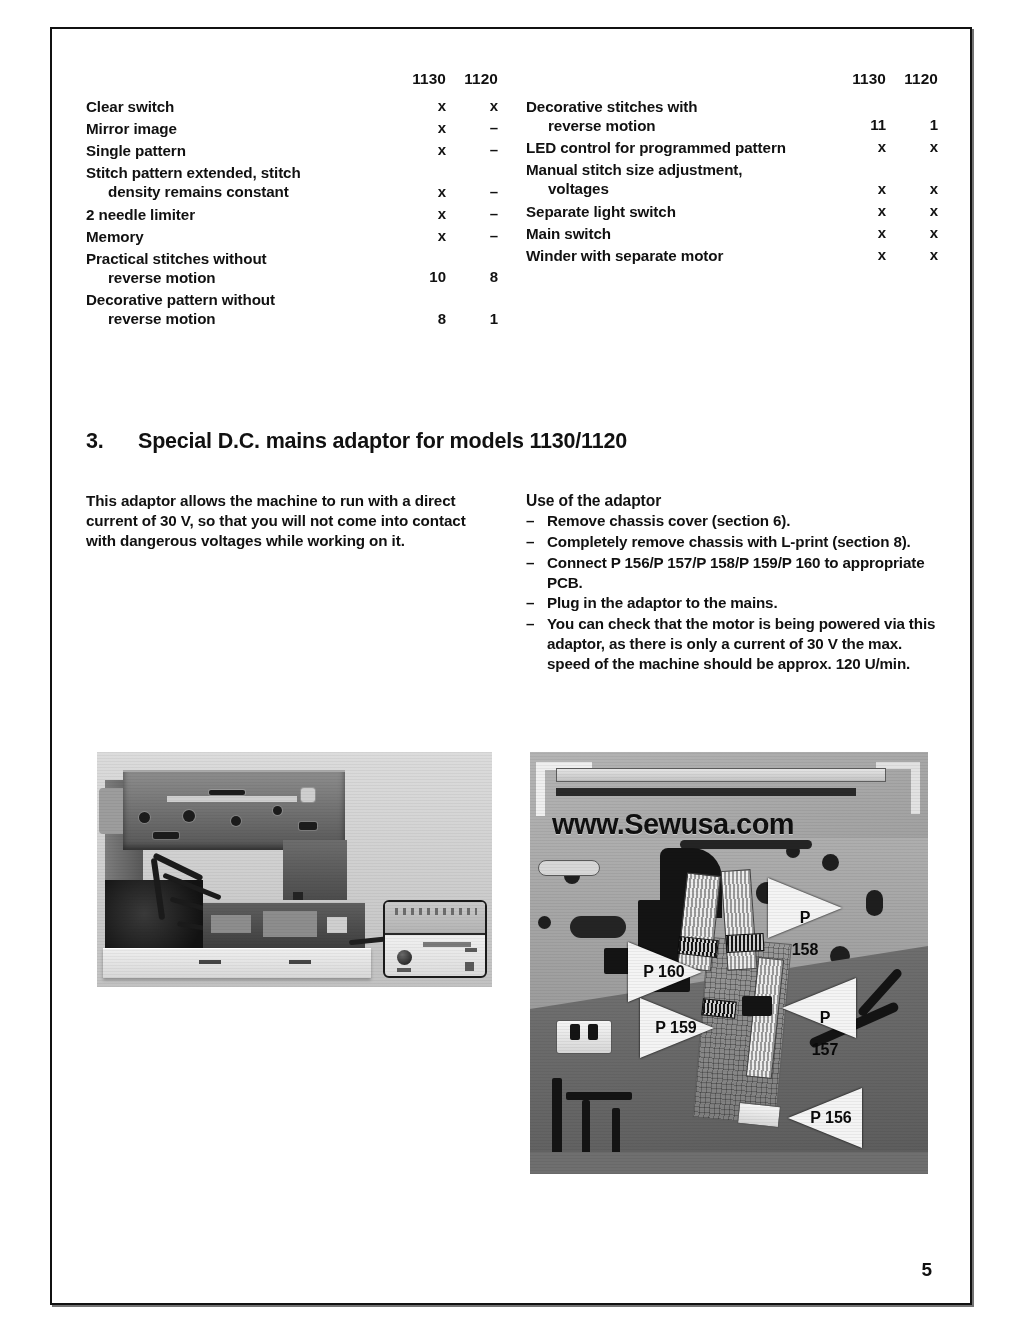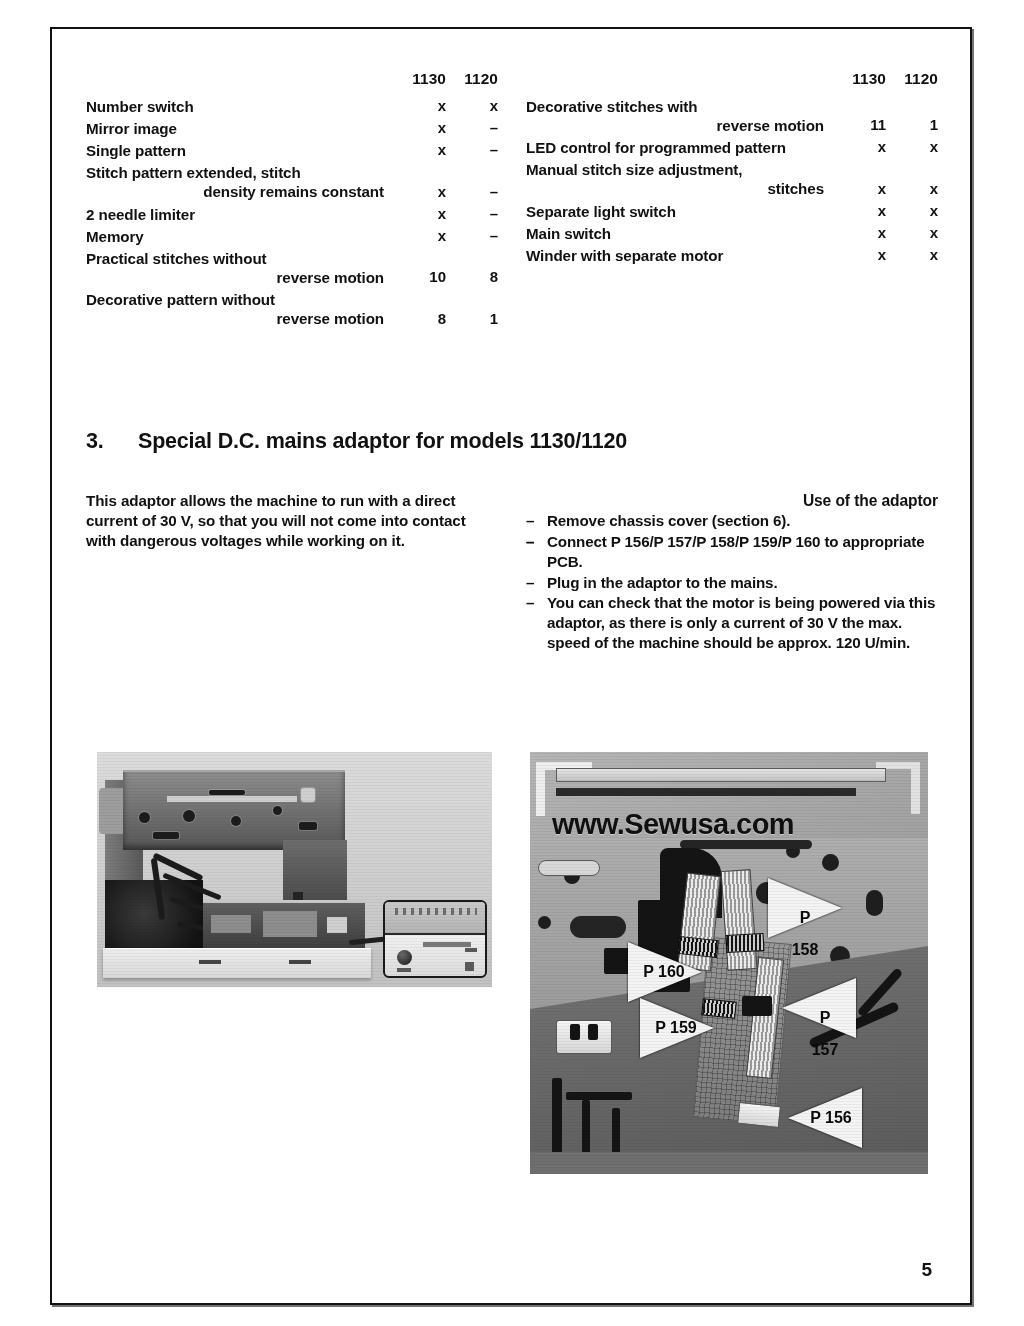--- a/index.html
+++ b/index.html
@@ -69,21 +69,21 @@
     letter-spacing: -0.1px;
   }
   table.spec td.val {
     text-align: right;
     width: 52px;
     font-weight: 700;
     font-size: 15px;
   }
   .spec-col-a { width: 54px; }
   .spec-col-b { width: 52px; }
-  .cont { display: block; padding-left: 22px; text-align: right; }
+  .cont { display: block; padding-left: 22px; }
 
   
   .section-heading {
     position: absolute;
     left: 34px; top: 400px;
     width: 840px;
     display: flex;
     align-items: baseline;
     font-weight: 700;
     font-size: 21.5px;
@@ -102,21 +102,20 @@
   }
   .body-col.left  { left: 34px;  width: 400px; }
   .body-col.right { left: 474px; width: 412px; }
 
   .body-col p { margin: 0; letter-spacing: -0.1px; }
 
   .use-title {
     font-weight: 700;
     font-size: 15.6px;
     margin: 0 0 3px 0;
-    text-align: right;
   }
   ul.dash-list {
     list-style: none;
     margin: 0; padding: 0;
   }
   ul.dash-list li {
     position: relative;
     padding-left: 21px;
     margin-bottom: 1px;
     letter-spacing: -0.15px;
@@ -431,21 +430,21 @@
           </colgroup>
           <thead>
             <tr>
               <th class="lbl"></th>
               <th>1130</th>
               <th>1120</th>
             </tr>
           </thead>
           <tbody>
             <tr>
-              <td class="lbl"><span>Number switch</span></td>
+              <td class="lbl"><span>Clear switch</span></td>
               <td class="val">x</td>
               <td class="val">x</td>
             </tr>
             <tr>
               <td class="lbl"><span>Mirror image</span></td>
               <td class="val">x</td>
               <td class="val">–</td>
             </tr>
             <tr>
               <td class="lbl"><span>Single pattern</span></td>
@@ -514,21 +513,21 @@
               <td class="val">1</td>
             </tr>
             <tr>
               <td class="lbl"><span>LED control for programmed pattern</span></td>
               <td class="val">x</td>
               <td class="val">x</td>
             </tr>
             <tr>
               <td class="lbl">
                 <span>Manual stitch size adjustment,</span>
-                <span class="cont">stitches</span>
+                <span class="cont">voltages</span>
               </td>
               <td class="val">x</td>
               <td class="val">x</td>
             </tr>
             <tr>
               <td class="lbl"><span>Separate light switch</span></td>
               <td class="val">x</td>
               <td class="val">x</td>
             </tr>
             <tr>
@@ -557,20 +556,21 @@
 
     <div class="body-col right">
       <p class="use-title">Use of the adaptor</p>
       <ul class="dash-list">
         <li>
           <span class="dash">–</span>
           <span>Remove chassis cover (section 6).</span>
         </li>
         <li>
           <span class="dash">–</span>
+          <span>Completely remove chassis with L-print (section 8).</span>
         </li>
         <li>
           <span class="dash">–</span>
           <span>Connect P 156/P 157/P 158/P 159/P 160 to appropriate PCB.</span>
         </li>
         <li>
           <span class="dash">–</span>
           <span>Plug in the adaptor to the mains.</span>
         </li>
         <li>

